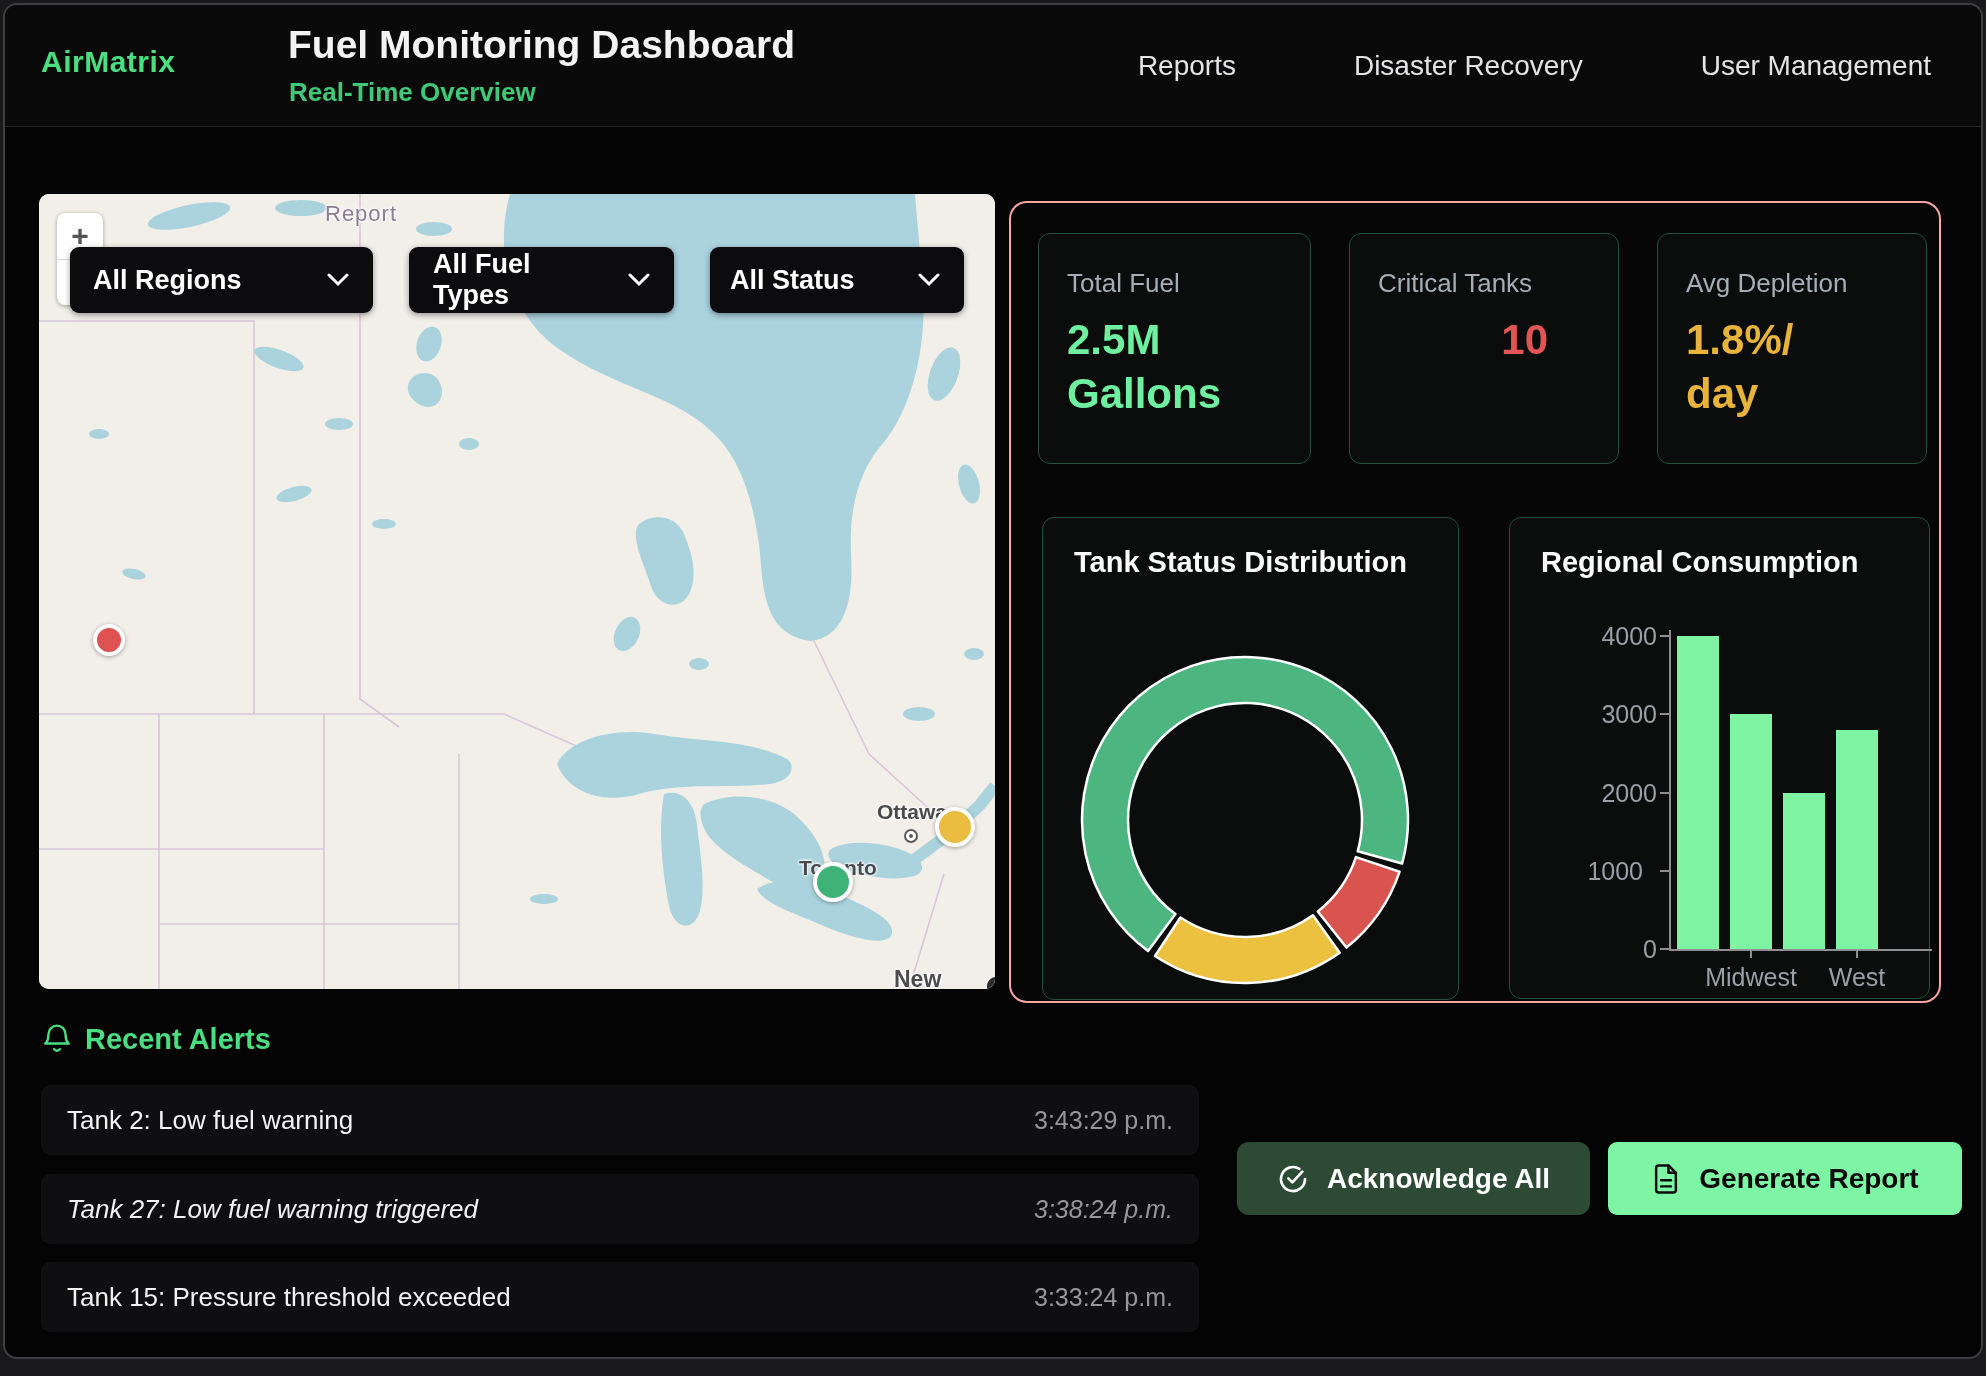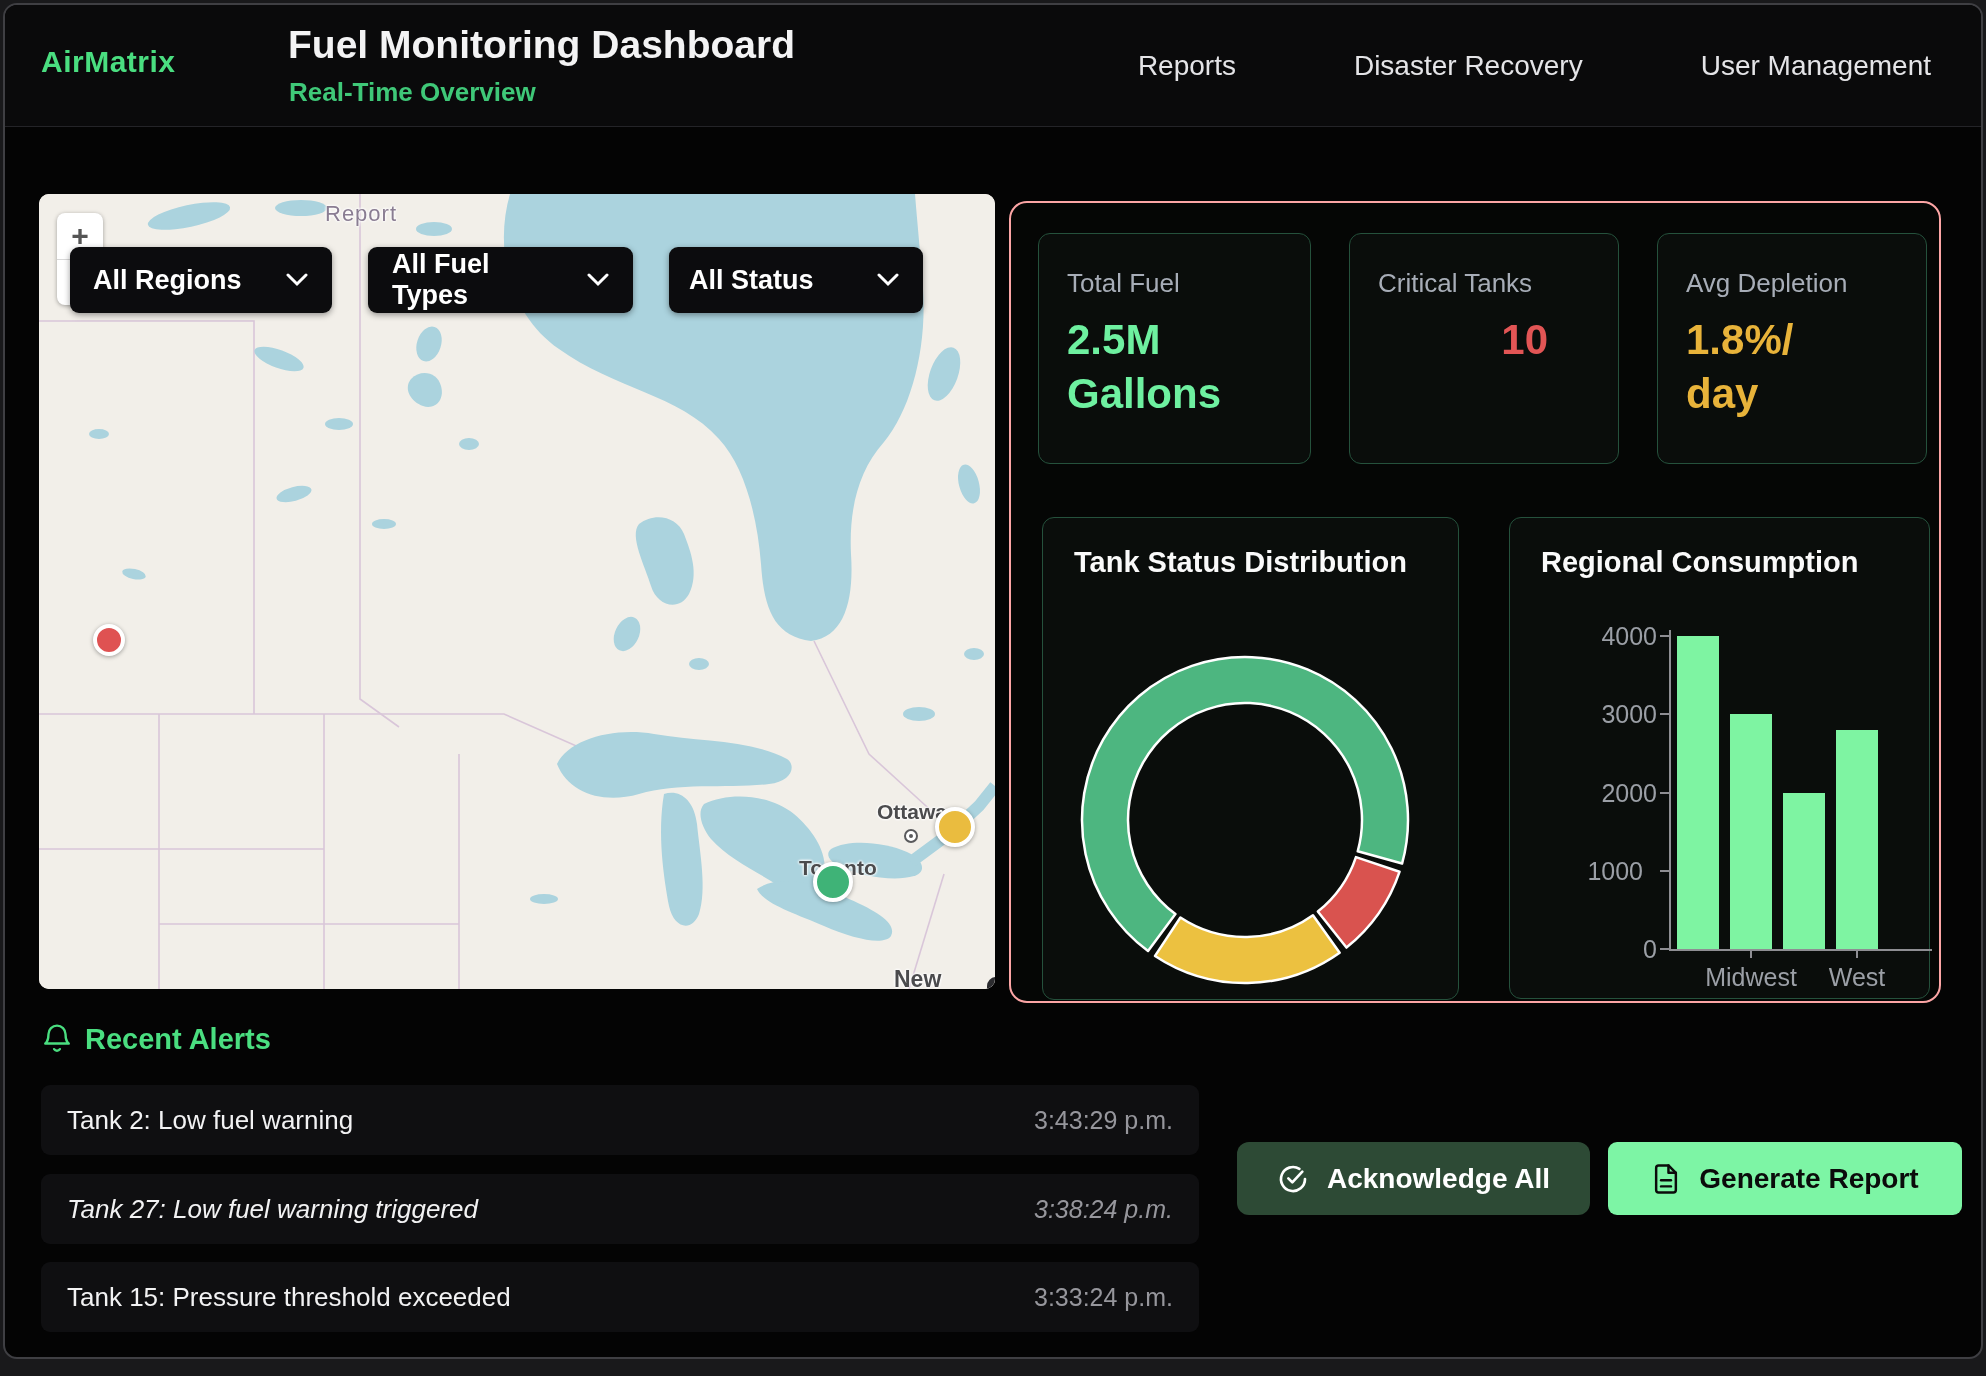--- a/index.html
+++ b/index.html
@@ -141,21 +141,21 @@
     <div class="towndot" style="left:872px; top:642px;"></div>
     <div class="map-label" style="left:760px; top:662px; font-size:21px;">Toronto</div>
     <div class="map-label" style="left:855px; top:772px; font-size:23px;">New York</div>
 
     <div class="zoomctl">
       <div class="zbtn">+</div>
       <div class="zbtn">−</div>
     </div>
 
     <div class="filters">
-      <div class="filter" style="width:262px;padding-left:23px;">
+      <div class="filter" style="width:303px;padding-left:23px;">
         <span>All Regions</span>
         <span class="chev">
           <svg width="22" height="14" viewBox="0 0 22 14">
               <path d="M2 2 L11 11 L20 2" stroke="#fff" stroke-width="3" fill="none" stroke-linecap="round"></path>
             </svg>
         </span>
       </div>
       <div class="filter" style="width:265px;">
         <span>All Fuel Types</span>
         <span class="chev">

